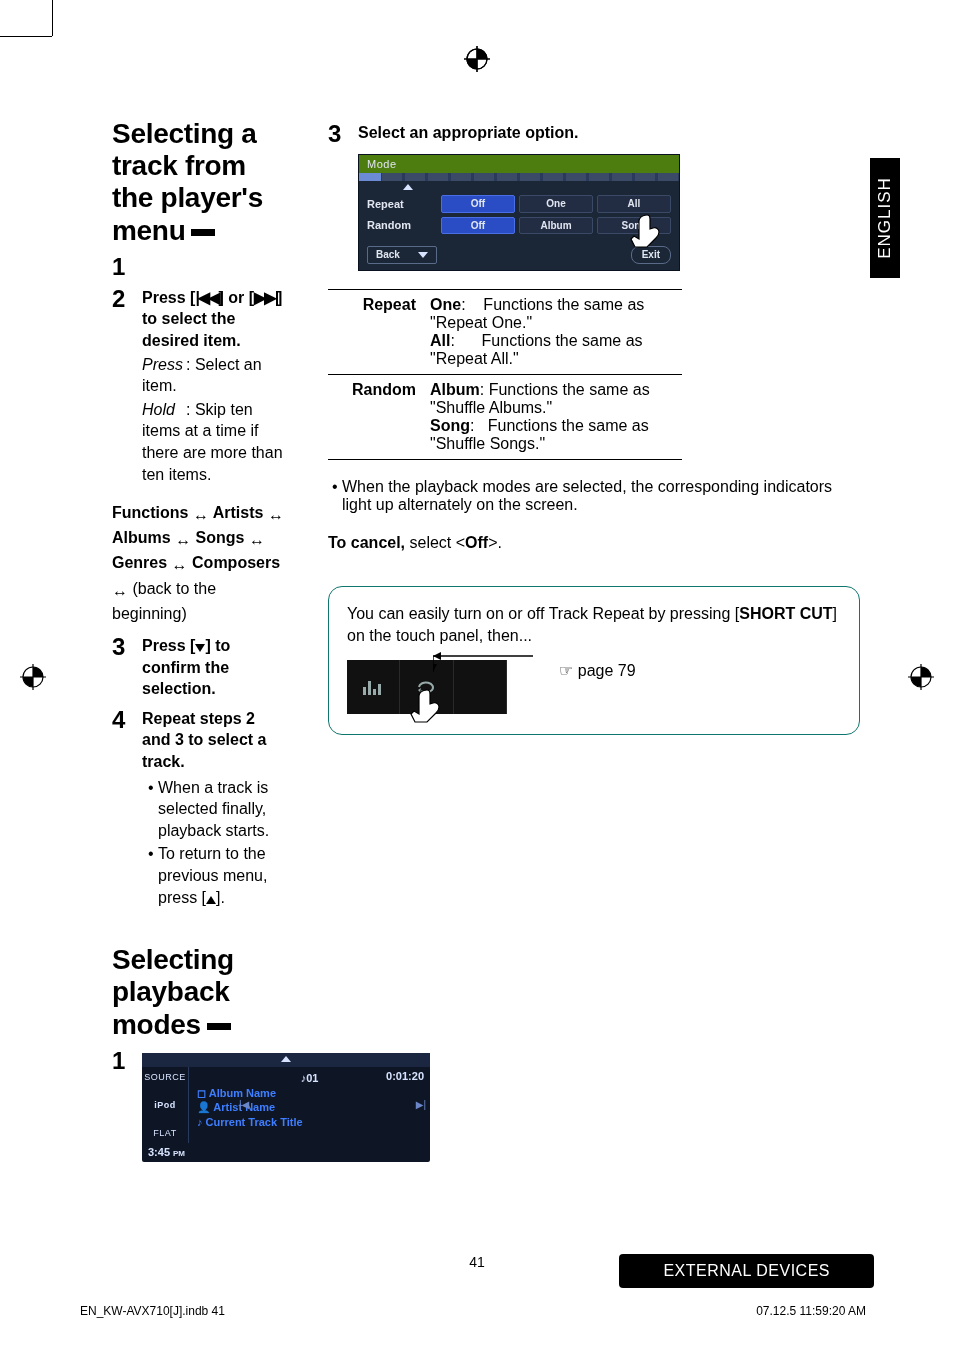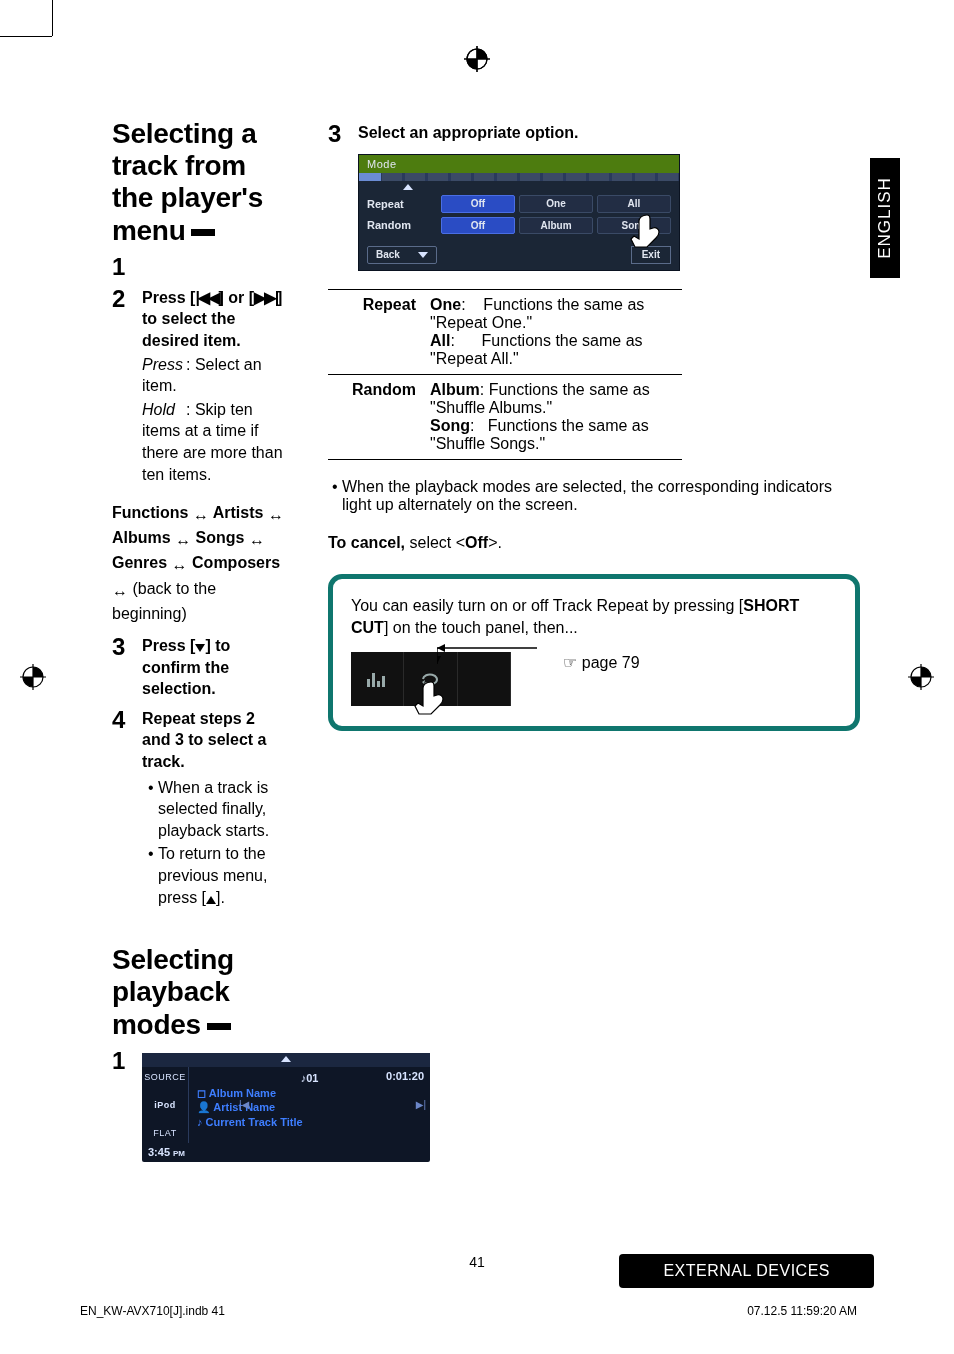--- a/index.html
+++ b/index.html
@@ -198,21 +198,21 @@
     background: #4d7c0f;
     padding: 2px 8px;
     font-size: 11px;
     letter-spacing: 0.5px;
   }
   .panel .tabrow { height: 8px; background: repeating-linear-gradient(90deg, #3b4a66 0 20px, #2a3a5c 20px 23px); }
   .panel .tabrow.active { background: linear-gradient(90deg, #6b8cd4 0 22px, transparent 22px), repeating-linear-gradient(90deg, #3b4a66 0 20px, #2a3a5c 20px 23px); }
   .panel .exitbtn, .btn-chip {
     display: inline-block;
     border: 1px solid #5a6b8a;
-    border-radius: 0;
+    border-radius: 8px;
     padding: 1px 10px;
     font-size: 10px;
     font-weight:700;
   }
   
   .mode-panel .row {
     display: grid;
     grid-template-columns: 70px 1fr 1fr 1fr;
     align-items: center;
     gap: 4px;
@@ -277,24 +277,24 @@
     padding: 6px 10px;
     vertical-align: top;
   }
   table.opts tr { border-top: 1px solid #000; }
   table.opts tr:last-child { border-bottom: 1px solid #000; }
   table.opts .left { font-weight: 700; width: 78px; text-align:right; padding-right:4px;}
   table.opts .mid b { font-weight: 700; }
   .cancel-line { font-size: 16px; font-stretch: condensed; margin-top: 20px; }
   
   .callout {
-    border: 5px solid #0f766e;
+    border: 1px solid #0f766e;
     border-radius: 14px;
     padding: 16px 18px 20px;
-    margin-top: 22px;
+    margin-top: 34px;
     position: relative;
   }
   .callout p { margin: 0; font-size: 16px; font-stretch: condensed; line-height: 1.35; }
   .callout .bar {
     margin-top: 14px;
     width: 160px;
     height: 54px;
     background: #111;
     display:flex;
     align-items:stretch;
@@ -339,21 +339,21 @@
     background: #000;
     color: #fff;
     font-size: 16px;
     padding: 8px 44px;
     border-radius: 4px;
     letter-spacing: 0.5px;
   }
   .print-footer {
     position: absolute;
     left: 80px;
-    right: 97px;
+    right: 88px;
     bottom: 36px;
     display: flex;
     justify-content: space-between;
     font-size: 12px;
     color: #000;
   }
   .tri-glyph {
     display:inline-block;
     width:0;height:0;
     vertical-align: -1px;

